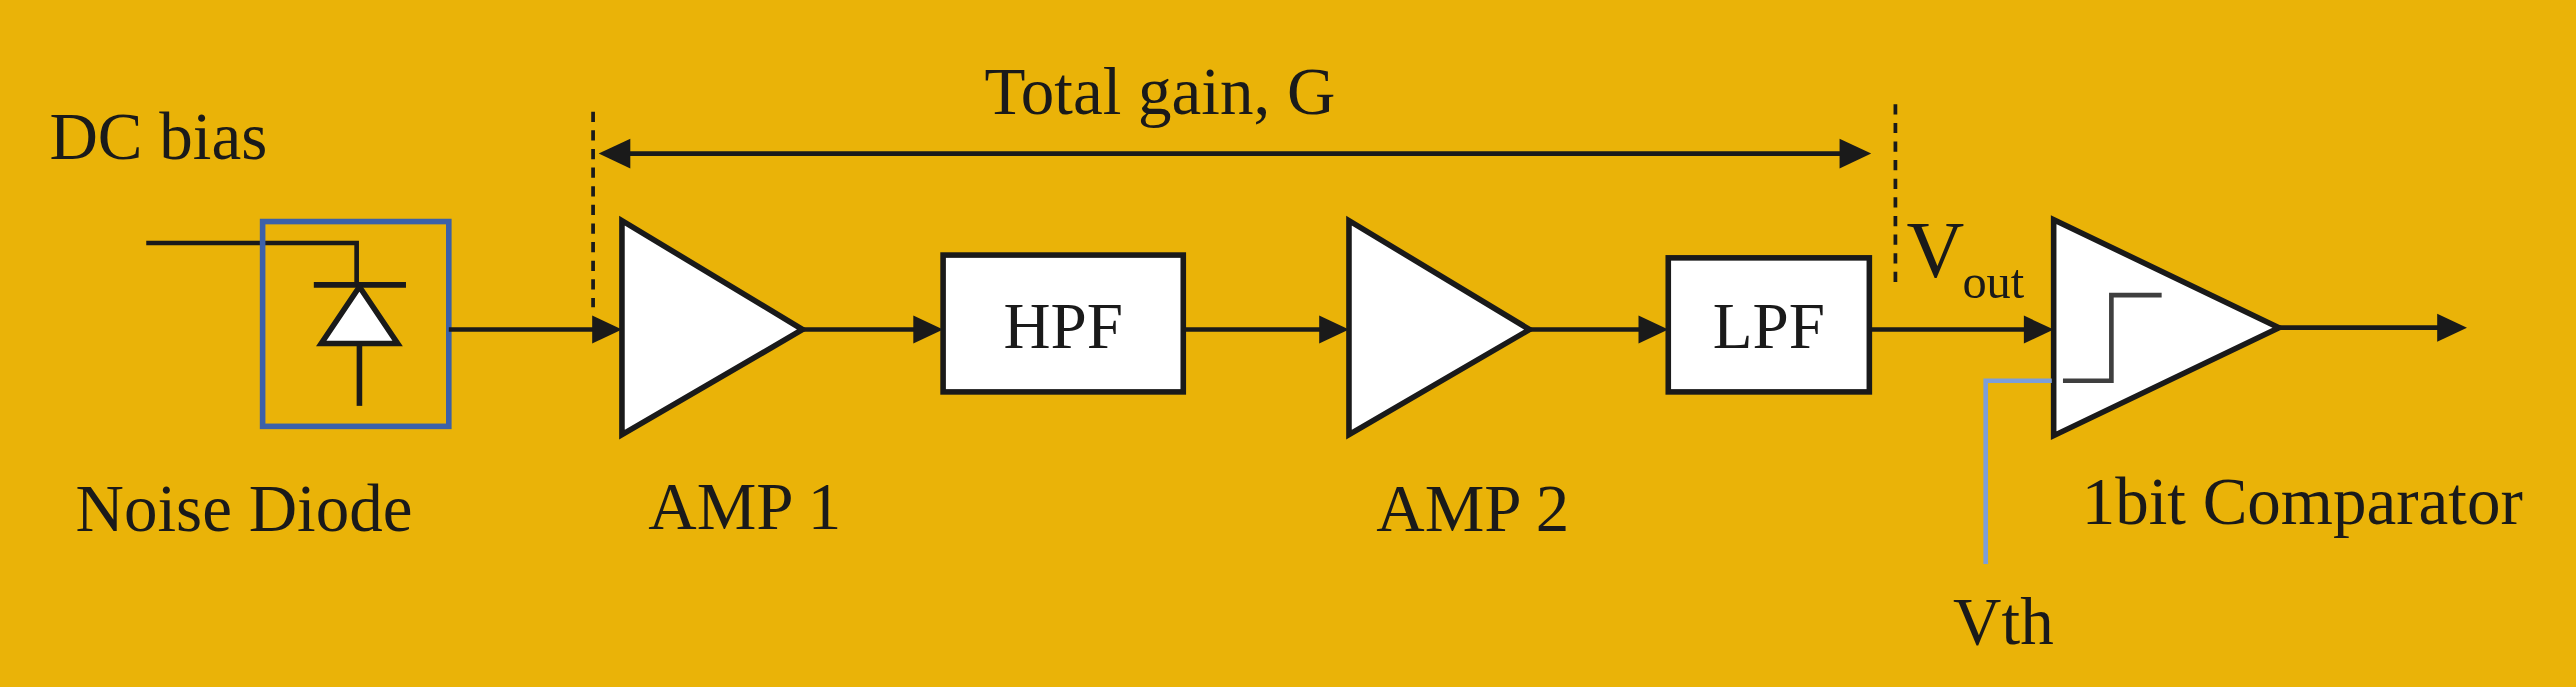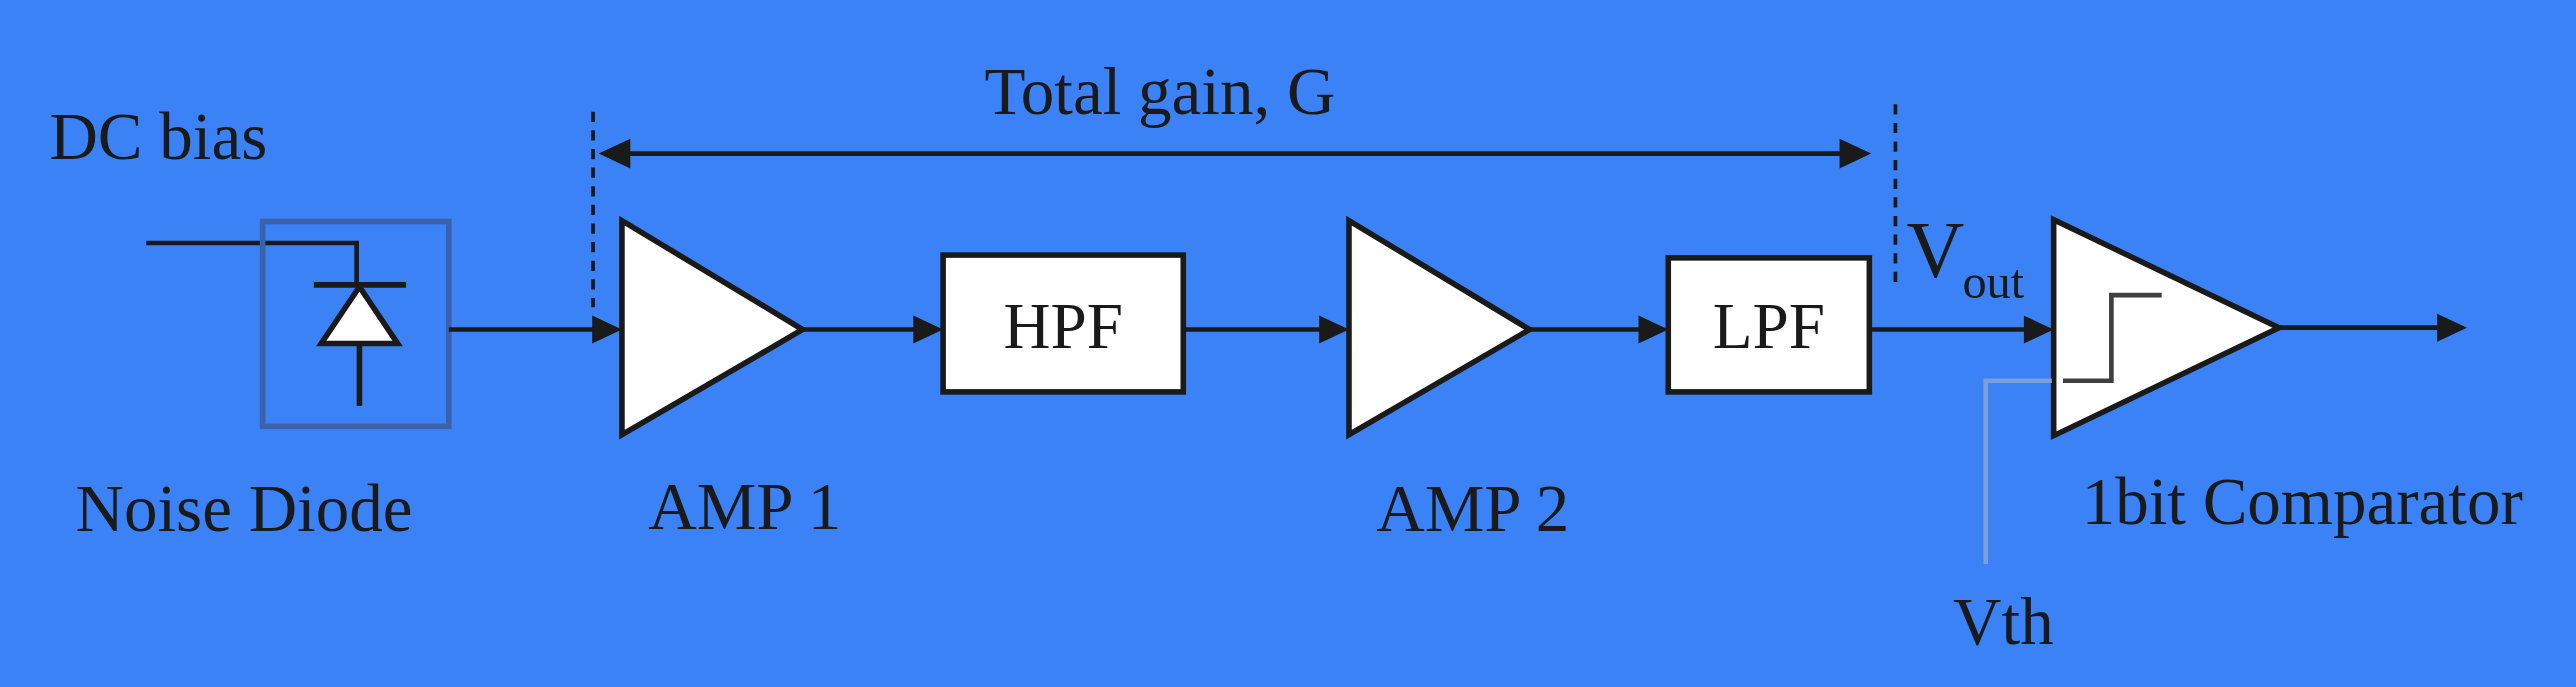--- a/index.html
+++ b/index.html
@@ -1,16 +1,16 @@
 <!DOCTYPE html>
 <html style="font-size:15px"><head>
 <meta charset="utf-8">
 <style>
   html,body{margin:0;padding:0;background:#ffffff;}
-  .stage{position:relative;width:2576px;height:687px;background:#3b82f6;overflow:hidden;}
+  .stage{position:relative;width:2576px;height:687px;background:#eab308;overflow:hidden;}
   svg{display:block;}
   text{font-family:"Liberation Serif","DejaVu Serif",serif;fill:#1a1a1a;}
   .lbl{font-size:72px;}
   .box-lbl{font-size:70px;}
   .v-main{font-size:86px;}
   .v-sub{font-size:52px;}
 </style>
 </head>
 <body>
 

